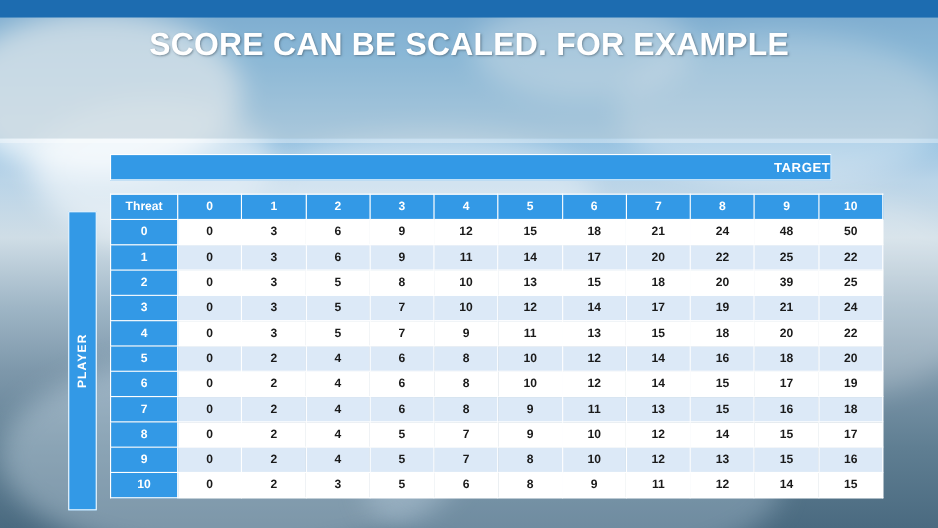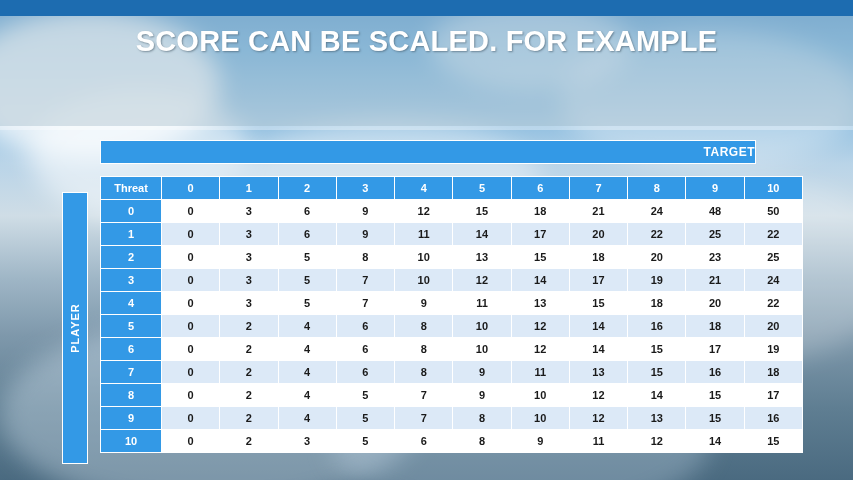--- a/index.html
+++ b/index.html
@@ -236,21 +236,21 @@
         <td class="rowhead">2</td>
         <td class="cell">0</td>
         <td class="cell">3</td>
         <td class="cell">5</td>
         <td class="cell">8</td>
         <td class="cell">10</td>
         <td class="cell">13</td>
         <td class="cell">15</td>
         <td class="cell">18</td>
         <td class="cell">20</td>
-        <td class="cell">23</td>
+        <td class="cell">39</td>
         <td class="cell">25</td>
       </tr>
       <tr class="alt">
         <td class="rowhead">3</td>
         <td class="cell">0</td>
         <td class="cell">3</td>
         <td class="cell">5</td>
         <td class="cell">7</td>
         <td class="cell">10</td>
         <td class="cell">12</td>

